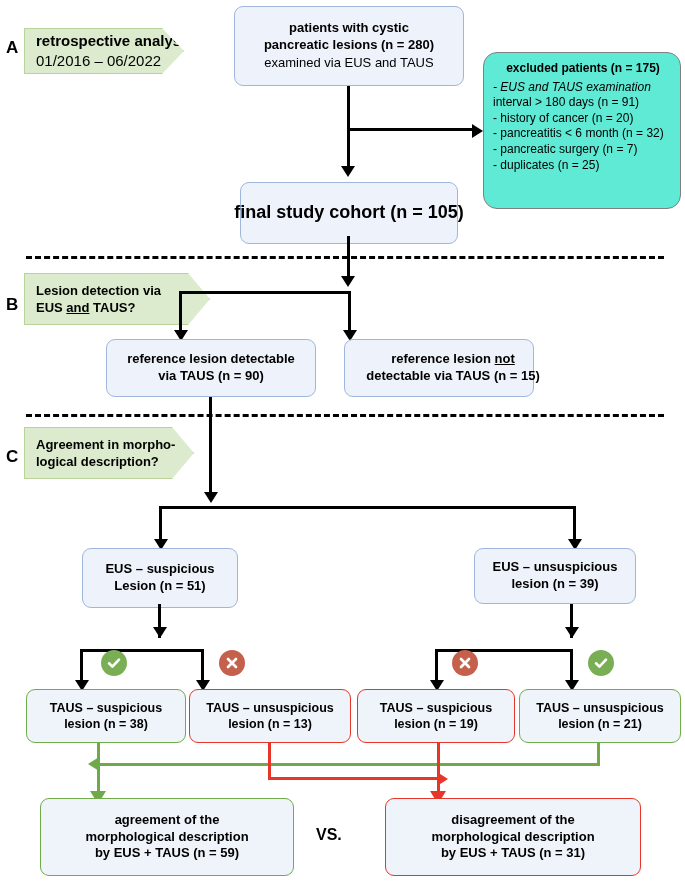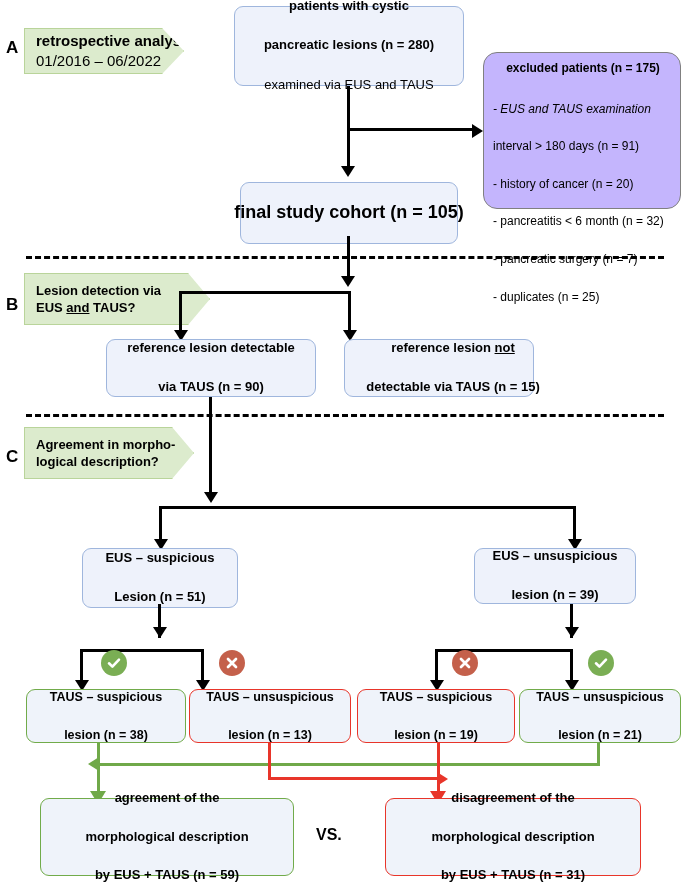--- a/index.html
+++ b/index.html
@@ -24,31 +24,30 @@
     position: absolute;
     box-sizing: border-box;
     display: flex;
     flex-direction: column;
     align-items: center;
     justify-content: center;
     text-align: center;
     border-radius: 9px;
     line-height: 1.30;
     padding: 3px 5px;
-    gap: 22px;
   }
   .box .ln { display: block; white-space: nowrap; }
   .box .ln.b { font-weight: bold; }
 
   .blue {
     background: #eef2fb;
     border: 1.6px solid #9fb6dd;
   }
   .grey {
-    background: #c4b5fd;
+    background: #5eead4;
     border: 1.8px solid #808080;
     border-radius: 14px;
   }
   .greenb {
     background: #eff3fa;
     border: 1.8px solid #71ab4a;
   }
   .redb {
     background: #eff3fa;
     border: 1.8px solid #e8352a;

